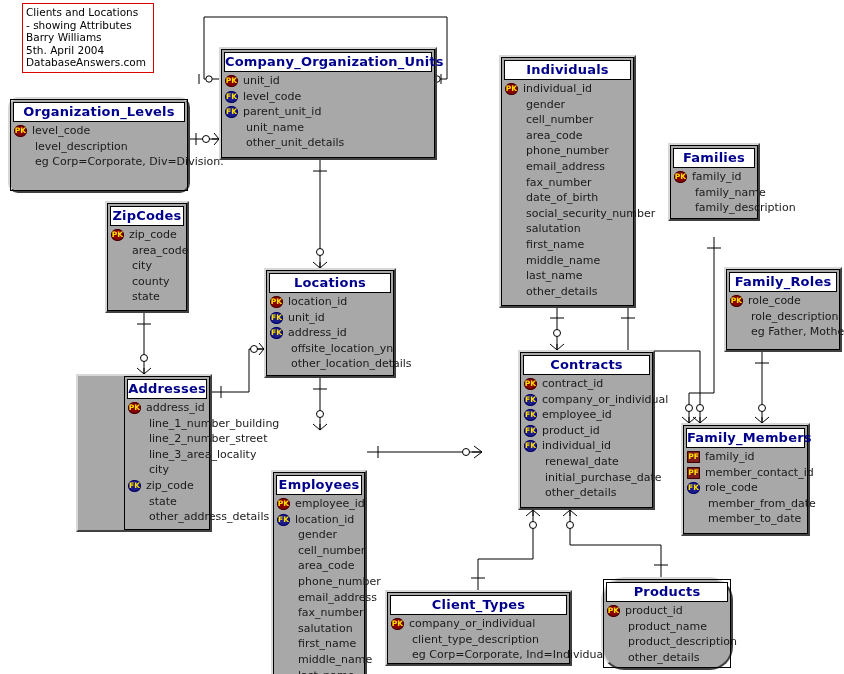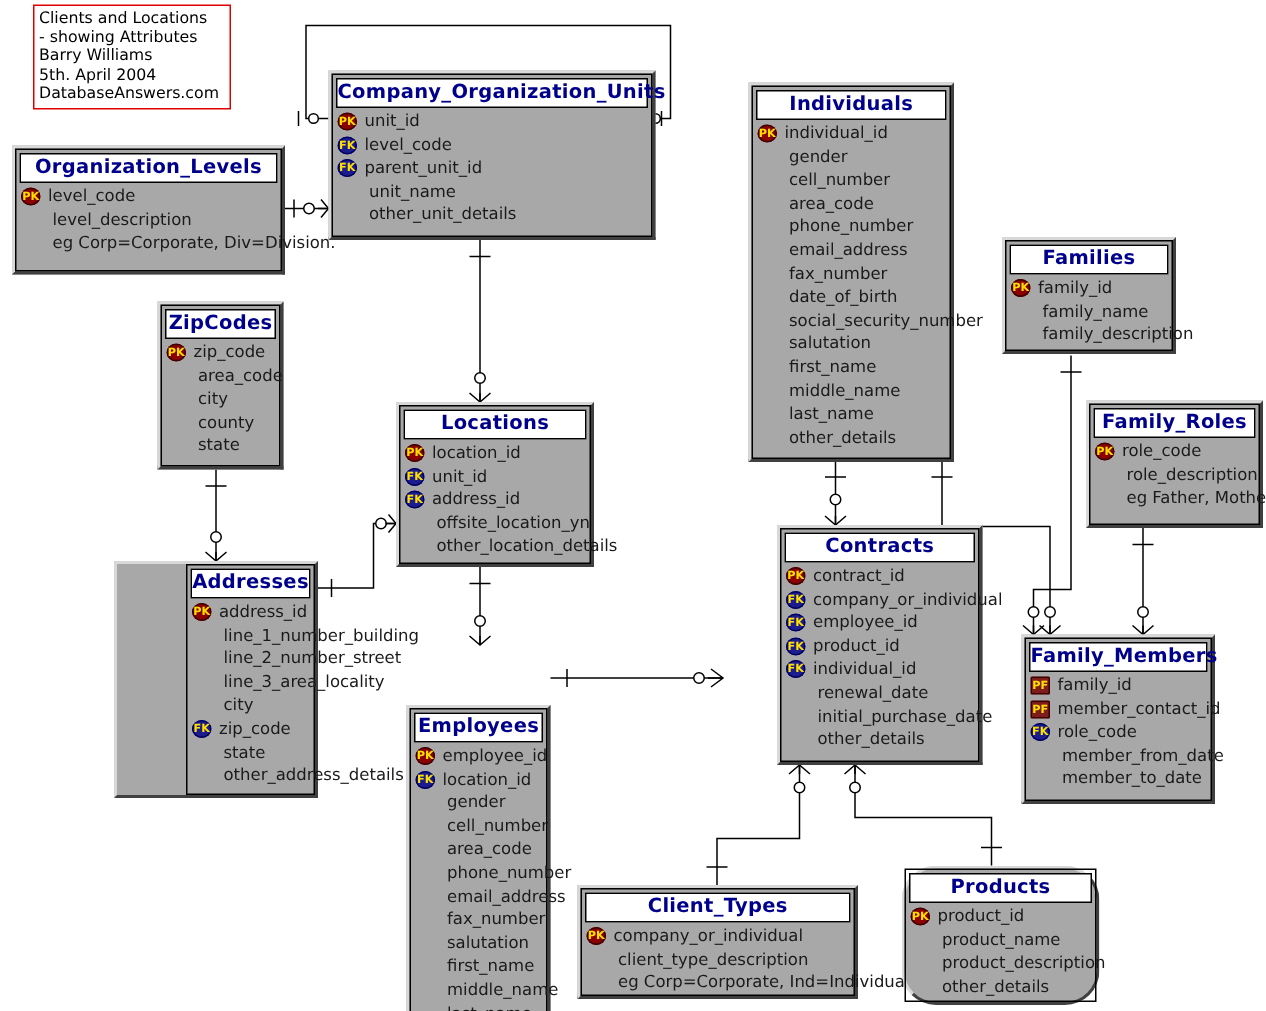--- a/index.html
+++ b/index.html
@@ -158,21 +158,21 @@
 
   <div class="titlebox" style="left:3px;top:3px;width:124px;height:64px;margin-left:19px;">
     <div>Clients and Locations</div>
     <div>- showing Attributes</div>
     <div>Barry Williams</div>
     <div>5th. April 2004</div>
     <div>DatabaseAnswers.com</div>
   </div>
 
   <div id="entity-layer">
-      <div class="entity" style="left: 8px; top: 97px; width: 182px; height: 86px;">
+      <div class="entity" style="left: 8px; top: 97px; width: 182px; height: 96px; border-radius: 10px;">
         <div class="inner">
           <div class="ehead">Organization_Levels</div>
           <ul class="attrs">
             <li><span class="badge pk">PK</span><span>level_code</span></li>
             <li class="plain"><span>level_description</span></li>
             <li class="plain"><span>eg Corp=Corporate, Div=Division.</span></li>
           </ul>
         </div>
       </div>
       <div class="entity" style="left: 219px; top: 47px; width: 218px; height: 113px;">
@@ -201,21 +201,21 @@
             <li class="plain"><span>date_of_birth</span></li>
             <li class="plain"><span>social_security_number</span></li>
             <li class="plain"><span>salutation</span></li>
             <li class="plain"><span>first_name</span></li>
             <li class="plain"><span>middle_name</span></li>
             <li class="plain"><span>last_name</span></li>
             <li class="plain"><span>other_details</span></li>
           </ul>
         </div>
       </div>
-      <div class="entity" style="left: 668px; top: 158px; width: 116px; height: 78px;">
+      <div class="entity" style="left: 668px; top: 143px; width: 92px; height: 78px;">
         <div class="inner">
           <div class="ehead">Families</div>
           <ul class="attrs">
             <li><span class="badge pk">PK</span><span>family_id</span></li>
             <li class="plain"><span>family_name</span></li>
             <li class="plain"><span>family_description</span></li>
           </ul>
         </div>
       </div>
       <div class="entity" style="left: 724px; top: 267px; width: 118px; height: 85px;">

